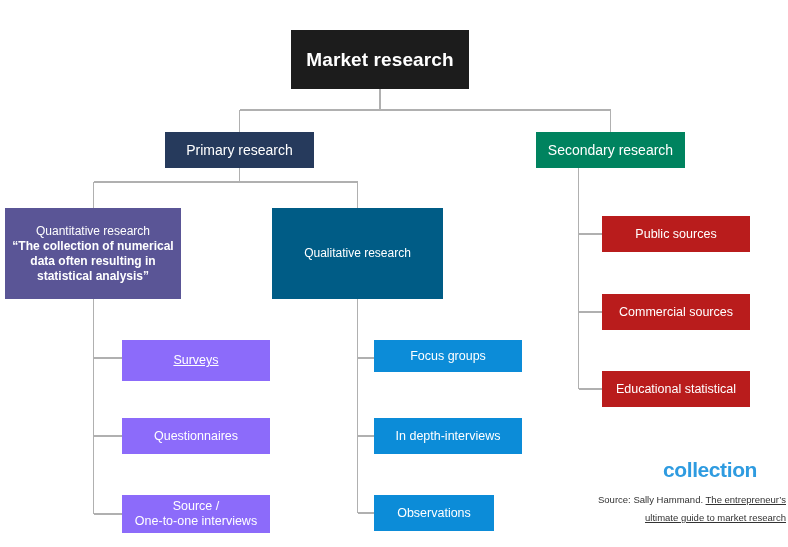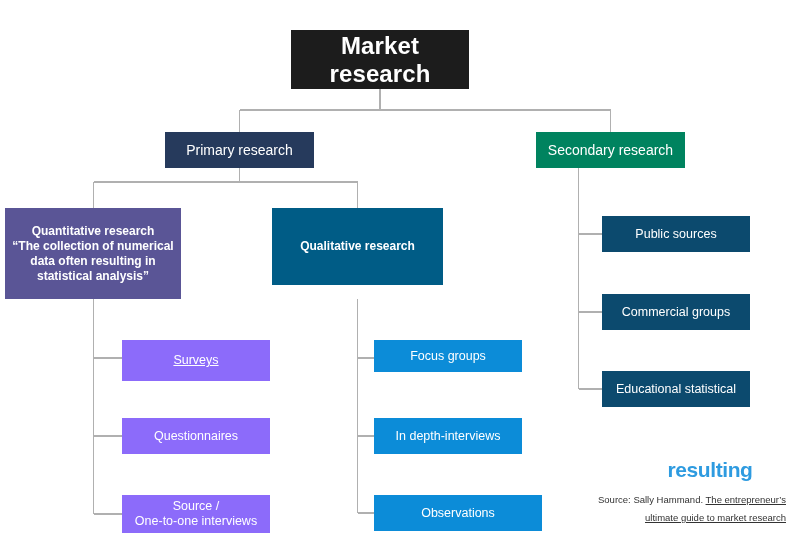--- a/index.html
+++ b/index.html
@@ -26,34 +26,34 @@
     box-sizing: border-box;
     display: flex;
     flex-direction: column;
     align-items: center;
     justify-content: center;
     text-align: center;
     color: #ffffff;
     z-index: 2;
   }
   .node .ttl {
-    font-weight: bold;
+    font-weight: normal;
   }
   .node .desc {
     font-weight: bold;
   }
 
   
   #node-root {
     left: 291px;
     top: 30px;
     width: 178px;
     height: 59px;
     background: #1c1c1c;
-    font-size: 24px;
+    font-size: 19px;
     font-weight: bold;
     letter-spacing: 0.1px;
   }
 
   
   #node-primary {
     left: 165px;
     top: 132px;
     width: 149px;
     height: 36px;
@@ -77,43 +77,43 @@
     height: 91px;
     background: #5a5596;
     font-size: 12px;
     line-height: 15px;
     padding: 0 6px;
   }
   #node-qual {
     left: 272px;
     top: 208px;
     width: 171px;
-    height: 77px;
+    height: 91px;
     background: #005c86;
     font-size: 12px;
     line-height: 15px;
     padding: 14px 6px;
   }
 
   
   .leaf {
     font-size: 12.5px;
     line-height: 15px;
   }
   .leaf-purple { background: #8c6bfa; }
   .leaf-blue   { background: #0c8cd8; }
-  .leaf-green  { background: #0c4a6e; }
+  .leaf-green  { background: #b91c1c; }
 
   #leaf-surveys      { left: 122px; top: 340px; width: 148px; height: 41px; text-decoration: underline; }
   #leaf-quest        { left: 122px; top: 418px; width: 148px; height: 36px; }
   #leaf-phone        { left: 122px; top: 495px; width: 148px; height: 38px; }
 
   #leaf-focus        { left: 374px; top: 340px; width: 148px; height: 32px; }
   #leaf-indepth      { left: 374px; top: 418px; width: 148px; height: 36px; }
-  #leaf-observations { left: 374px; top: 495px; width: 168px; height: 36px; }
+  #leaf-observations { left: 374px; top: 495px; width: 120px; height: 36px; }
 
   #leaf-public       { left: 602px; top: 216px; width: 148px; height: 36px; }
   #leaf-commercial   { left: 602px; top: 294px; width: 148px; height: 36px; }
   #leaf-education    { left: 602px; top: 371px; width: 148px; height: 36px; }
 
   
   #brand {
     position: absolute;
     left: 645px;
     top: 458px;
@@ -212,24 +212,24 @@
   <span>In depth-interviews</span>
 </div>
 <div class="node leaf leaf-blue" id="leaf-observations">
   <span>Observations</span>
 </div>
 
 <div class="node leaf leaf-green" id="leaf-public">
   <span>Public sources</span>
 </div>
 <div class="node leaf leaf-green" id="leaf-commercial">
-  <span>Commercial groups</span>
+  <span>Commercial sources</span>
 </div>
 <div class="node leaf leaf-green" id="leaf-education">
   <span>Educational statistical</span>
 </div>
 
-<div id="brand">resulting</div>
+<div id="brand">collection</div>
 <div id="source">
   <span>Source: Sally Hammand.</span>
   <span class="lnk">The entrepreneur’s</span><br>
   <span class="lnk">ultimate guide to market research</span>
 </div>
 
 </body></html>

